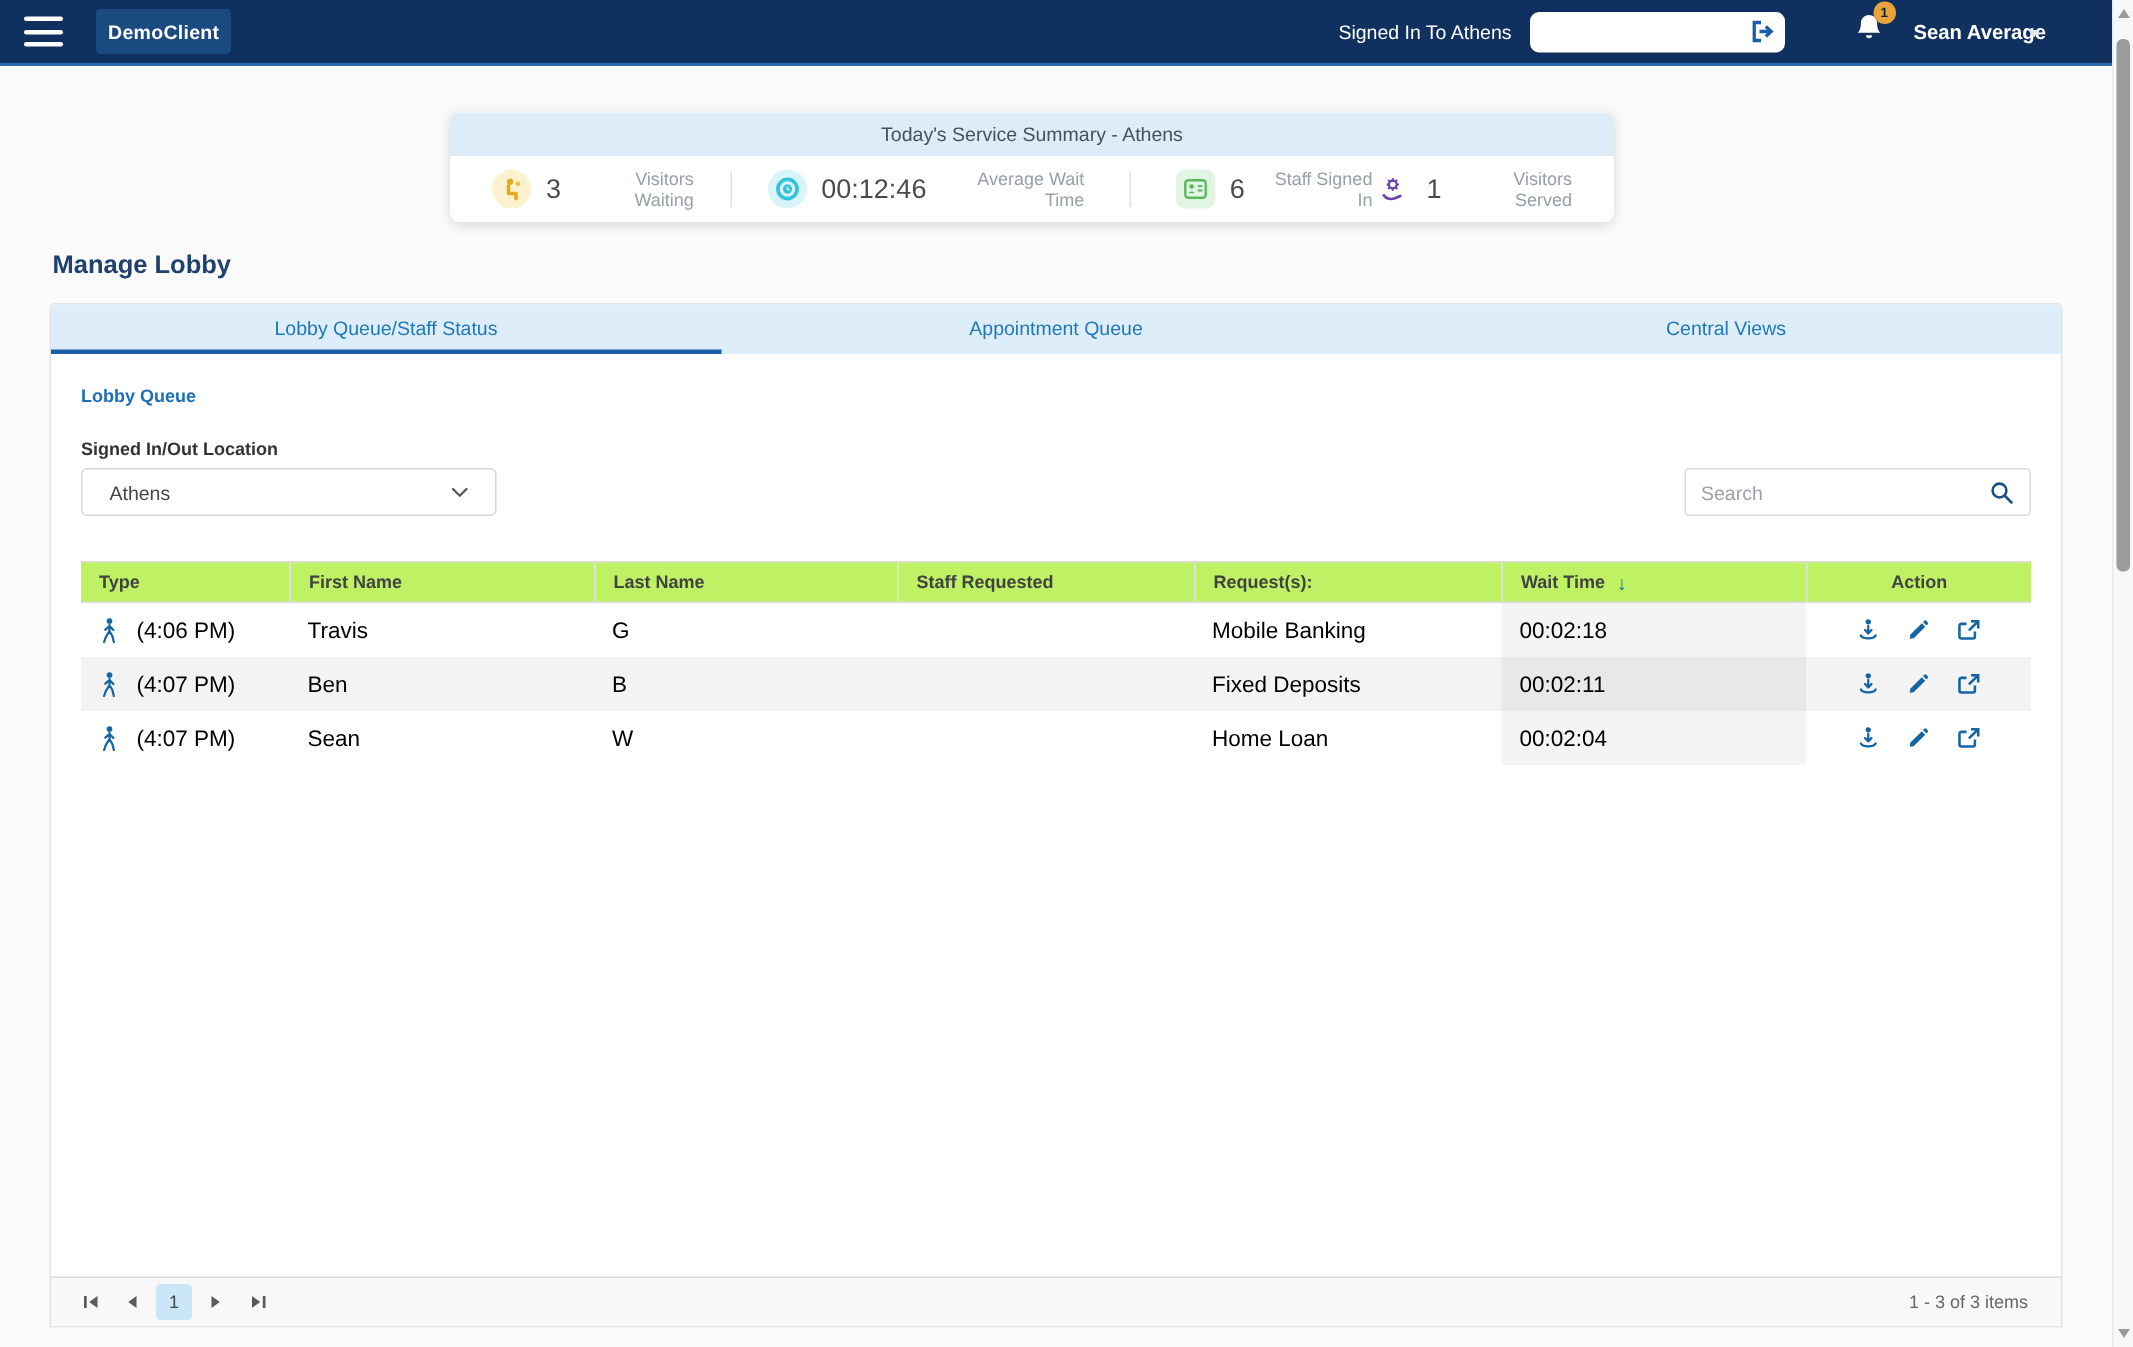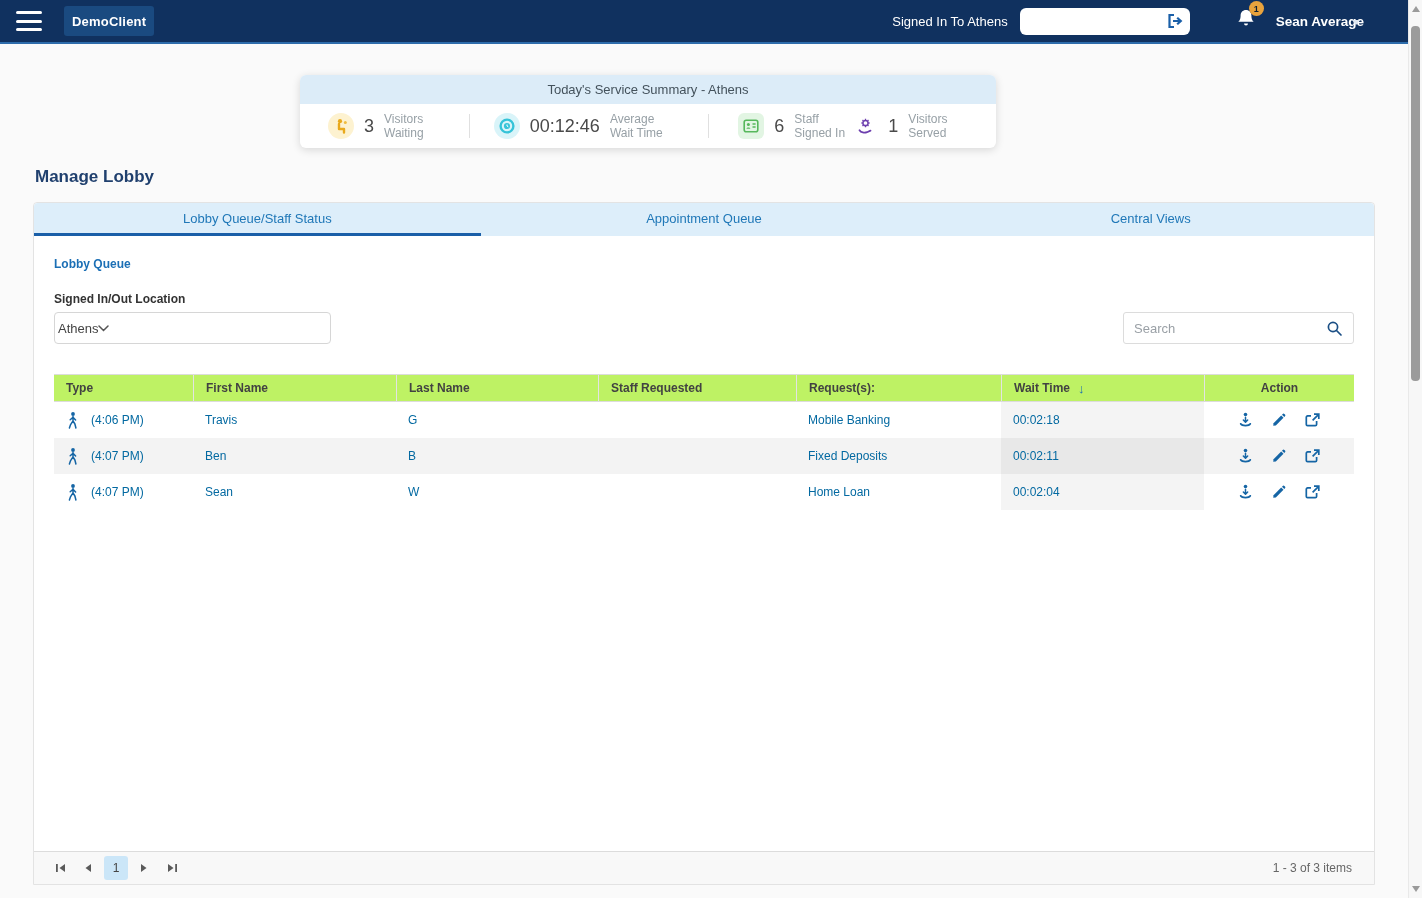--- a/index.html
+++ b/index.html
@@ -35,22 +35,22 @@
     color:#123; border-radius:50%; font-size:9px; font-weight:bold; display:flex; align-items:center; justify-content:center;
   }
   .user-name { color:#fff; font-size:13.5px; font-weight:bold; }
   .nav-caret {
     position:absolute; right:62px; top:20px; width:0; height:0;
     border-left:4px solid transparent; border-right:4px solid transparent; border-top:5px solid #dfe7f0; cursor:pointer;
   }
 
   
   .summary-card {
-    width:696px; margin:31px 0 16px 300px; border-radius:6px; background:#fff;
-    box-shadow:0 2px 8px rgba(0,0,0,.14); overflow:hidden;
+    width:776px; margin:31px 0 16px 300px; border-radius:6px; background:#fff;
+    box-shadow:0 2px 8px rgba(0,0,0,.14); overflow:hidden;text-align:right;
   }
   .summary-header {
     height:29px; background:#dcecf8; display:flex; align-items:center; justify-content:center;
     font-size:13px; color:#44525c;
   }
   .summary-body { height:44px; display:flex; align-items:center; padding:0 28px; }
   .stat { display:flex; align-items:center; gap:10px; }
   .stat-icon { width:26px; height:26px; border-radius:50%; display:flex; align-items:center; justify-content:center; flex:none; }
   .stat-icon.square { border-radius:6px; }
   .stat-icon.plain { background:transparent; }
@@ -73,40 +73,40 @@
     color:#2078b8; cursor:pointer; border-bottom:3px solid transparent;
   }
   .tab.active { border-bottom-color:#1a5fa8; }
 
   .card-content { flex:1; display:flex; flex-direction:column; padding:0 20px; min-height:0; }
   .section-title { margin-top:21px; font-size:12px; font-weight:bold; color:#1b6fb5; }
   .field-label { margin-top:21px; font-size:12px; font-weight:bold; color:#333; }
   .controls-row { margin-top:6px; display:flex; align-items:center; justify-content:space-between; }
   .select-box {
     width:277px; height:32px; border:1px solid #d6d6d6; border-radius:4px; background:#fff;
-    display:flex; align-items:center; justify-content:flex-start; padding:0 3px; font-size:13px; color:#444; cursor:pointer;
+    display:flex; align-items:center; justify-content:space-between; padding:0 18px; font-size:13px; color:#444; cursor:pointer;
   }
   .search-box {
     width:231px; height:32px; border:1px solid #dcdcdc; border-radius:3px; background:#fff;
     display:flex; align-items:center; padding:0 10px; gap:10px;
   }
   .search-box input { flex:1; border:none; outline:none; font-size:13px; font-family:inherit; color:#444; min-width:0; }
   .search-box input::placeholder { color:#9aa0a6; }
 
   
   .grid { margin-top:30px; flex:none; }
   .thead, .trow { display:grid; grid-template-columns:139px 203px 202px 198px 205px 203px 1fr; }
   .thead {
     height:28px; background:#bef264; border-top:1px solid #dcdcdc; border-bottom:1px solid #dcdcdc;
     font-size:12px; font-weight:bold; color:#424242;
   }
   .th { display:flex; align-items:center; padding-left:12px; gap:8px; border-left:1px solid #e3e3e3; }
   .th:first-child { border-left:none; }
   .sort-arrow { color:#1a6fb0; font-size:13px; font-weight:bold; }
-  .trow { height:36px; font-size:12px; color:#0369a1; }
+  .trow { height:36px; font-size:15px; color:#000000; }
   .trow.alt { background:#f3f3f3; }
   .td { display:flex; align-items:center; padding-left:12px; }
   .td.type-cell { gap:12px; }
   .td.wait-cell { background:rgba(0,0,0,.045); }
   .td.action-cell { justify-content:center; gap:15px; padding-left:0; }
   .action-btn { background:none; border:none; cursor:pointer; padding:2px; display:flex; align-items:center; }
 
   .tbody-spacer { flex:1; }
 
   

